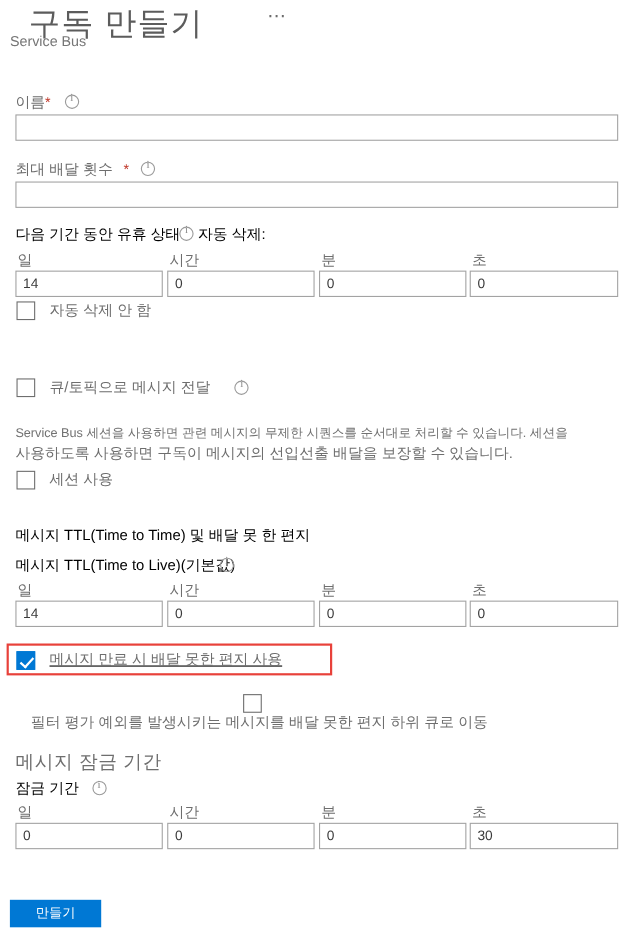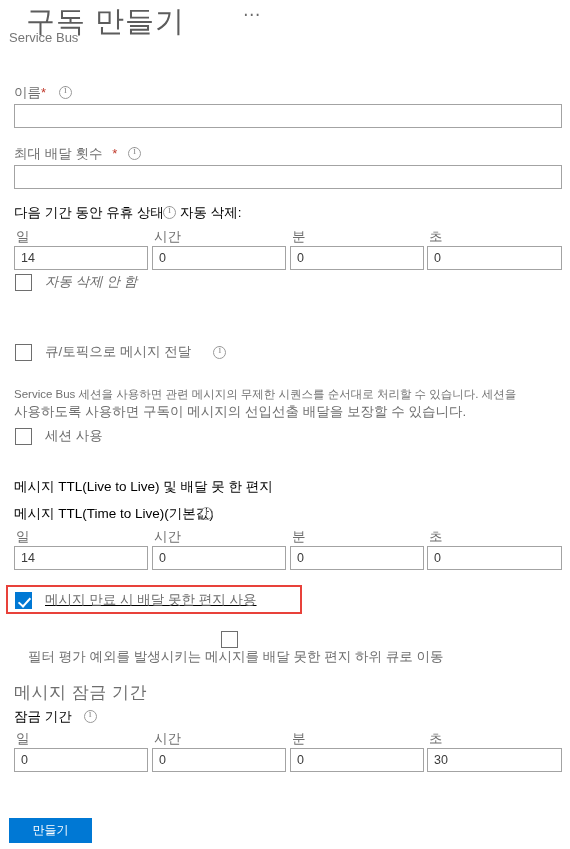--- a/index.html
+++ b/index.html
@@ -141,42 +141,42 @@
   <div class="col-label" style="left:16px; top:228px;">일</div>
   <div class="col-label" style="left:154px; top:228px;">시간</div>
   <div class="col-label" style="left:292px; top:228px;">분</div>
   <div class="col-label" style="left:429px; top:228px;">초</div>
 
   <input class="txtinput" style="left: 14px; top: 246px; width: 134px;" value="14">
   <input class="txtinput" style="left: 152px; top: 246px; width: 134px;" value="0">
   <input class="txtinput" style="left: 290px; top: 246px; width: 134px;" value="0">
   <input class="txtinput" style="left: 427px; top: 246px; width: 135px;" value="0">
 
-  <div class="cb-row" style="left:15px; top:273px;font-style:italic;">
+  <div class="cb-row" style="left:15px; top:273px;">
     <div class="cb-box"></div>
     <div class="cb-label">자동 삭제 안 함</div>
   </div>
 
   <div class="cb-row" style="left:15px; top:311px;margin-top:32px;">
     <div class="cb-box"></div>
     <div class="cb-label">큐/토픽으로 메시지 전달</div>
     <span class="info-icon" style="margin-left:22px;"></span>
   </div>
 
   <div class="section-desc" style="left:14px; top:386px;">
     <span>Service Bus 세션을 사용하면 관련 메시지의 무제한 시퀀스를 순서대로 처리할 수 있습니다. 세션을</span><br>
     <span class="ln2">사용하도록 사용하면 구독이 메시지의 선입선출 배달을 보장할 수 있습니다.</span>
   </div>
 
   <div class="cb-row" style="left:15px; top:427px;">
     <div class="cb-box"></div>
     <div class="cb-label">세션 사용</div>
   </div>
 
-  <div class="plain-label" style="left:14px; top:478px;">메시지 TTL(Live to Live) 및 배달 못 한 편지</div>
+  <div class="plain-label" style="left:14px; top:478px;">메시지 TTL(Time to Time) 및 배달 못 한 편지</div>
   <div class="plain-label" style="left:14px; top:505px;">
     <span>메시지 TTL(Time to Live)(기본값)</span><span class="info-icon" style="margin-left:-14px;"></span>
   </div>
 
   <div class="col-label" style="left:16px; top:528px;">일</div>
   <div class="col-label" style="left:154px; top:528px;">시간</div>
   <div class="col-label" style="left:292px; top:528px;">분</div>
   <div class="col-label" style="left:429px; top:528px;">초</div>
 
   <input class="txtinput" style="left: 14px; top: 546px; width: 134px;" value="14">

